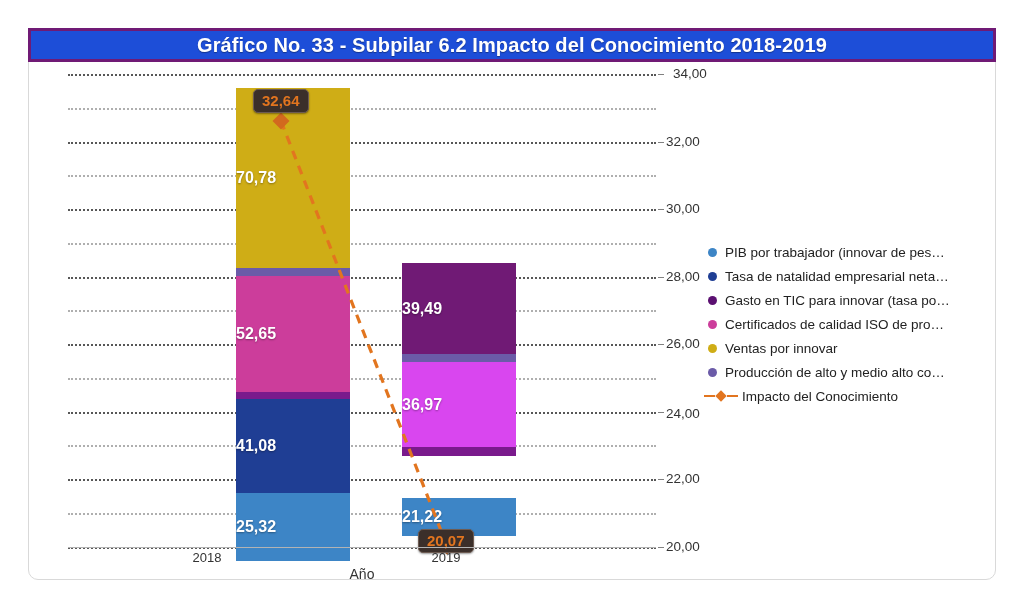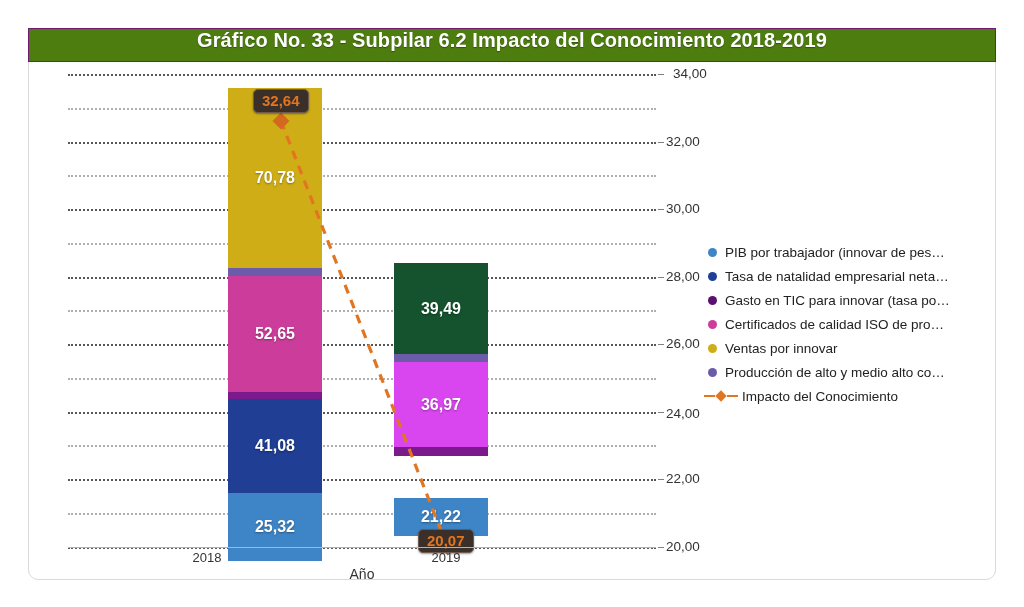--- a/index.html
+++ b/index.html
@@ -1,34 +1,34 @@
 <!DOCTYPE html>
 <html><head>
 <meta charset="utf-8">
 <style>
   html,body{margin:0;padding:0;}
   body{width:1024px;height:607px;background:#ffffff;font-family:"Liberation Sans",sans-serif;overflow:hidden;}
 
   #frame{position:absolute;left:28px;top:28px;width:968px;height:552px;border:1px solid #d9d9d9;border-radius:10px;background:#ffffff;box-sizing:border-box;box-shadow:0 0 0 1px #ffffff;}
-  #titlebar{position:absolute;left:28px;top:28px;width:968px;height:34px;background:#4d7c0f;border:1px solid #701a75;box-sizing:border-box;display:flex;justify-content:center;}
+  #titlebar{position:absolute;left:28px;top:28px;width:968px;height:34px;background:#1d4ed8;border:3px solid #701a75;box-sizing:border-box;display:flex;align-items:center;justify-content:center;}
   #titlebar .t{color:#ffffff;font-size:20px;font-weight:bold;letter-spacing:0.1px;text-shadow:0 1px 1px rgba(0,0,0,.35);white-space:nowrap;}
 
   
   #plot{position:absolute;left:68px;top:74px;width:588px;height:473px;}
   .gridline{position:absolute;left:0;width:588px;height:0;border-top:2px dotted #3a3a3a;opacity:.85;}
   .gridline.minor{border-top:2px dotted #6e6e6e;opacity:.55;}
 
   
   #yaxis{position:absolute;left:658px;top:60px;width:70px;height:505px;}
   #yaxis .lbl{position:absolute;left:8px;font-size:13.5px;color:#333;white-space:nowrap;}
   #yaxis .tick{position:absolute;left:0px;width:6px;height:0;border-top:1px solid #808080;}
 
   
   .bar{position:absolute;width:110px;}
-  .seg{position:absolute;left:8px;width:94px;display:flex;align-items:center;justify-content:center;box-sizing:border-box;}
+  .seg{position:absolute;left:16px;width:114px;display:flex;align-items:center;justify-content:flex-start;box-sizing:border-box;}
   .seg span{color:#ffffff;font-size:16px;font-weight:bold;text-shadow:0 1px 2px rgba(0,0,0,.35);}
 
   
   #xaxisline{position:absolute;left:68px;top:547px;width:588px;height:0;border-top:1px solid #b3b3b3;}
   .xtick{position:absolute;top:550px;font-size:13px;color:#333;text-align:center;width:80px;}
   #xtitle{position:absolute;top:566px;left:68px;width:588px;text-align:center;font-size:14px;color:#333;}
 
   
   #lineLayer{position:absolute;left:0;top:0;width:1024px;height:607px;pointer-events:none;}
 
@@ -84,21 +84,21 @@
     <div class="seg" style="top:304px;height:7px;background:#7A1A8C;"></div>
     <div class="seg" style="top:311px;height:94px;background:#1F3E94;">
       <span>41,08</span>
     </div>
     <div class="seg" style="top:405px;height:68px;background:#3D85C6;">
       <span>25,32</span>
     </div>
   </div>
 
   <div class="bar" style="left:318px;top:189px;height:284px;">
-    <div class="seg" style="top:0px;height:91px;background:#14532d;">
+    <div class="seg" style="top:0px;height:91px;background:#701a75;">
       <span>39,49</span>
     </div>
     <div class="seg" style="top:91px;height:8px;background:#6B5BA8;"></div>
     <div class="seg" style="top:99px;height:85px;background:#d946ef;">
       <span>36,97</span>
     </div>
     <div class="seg" style="top:184px;height:9px;background:#7A1A8C;"></div>
     <div class="seg" style="top:235px;height:38px;background:#3D85C6;">
       <span>21,22</span>
     </div>

